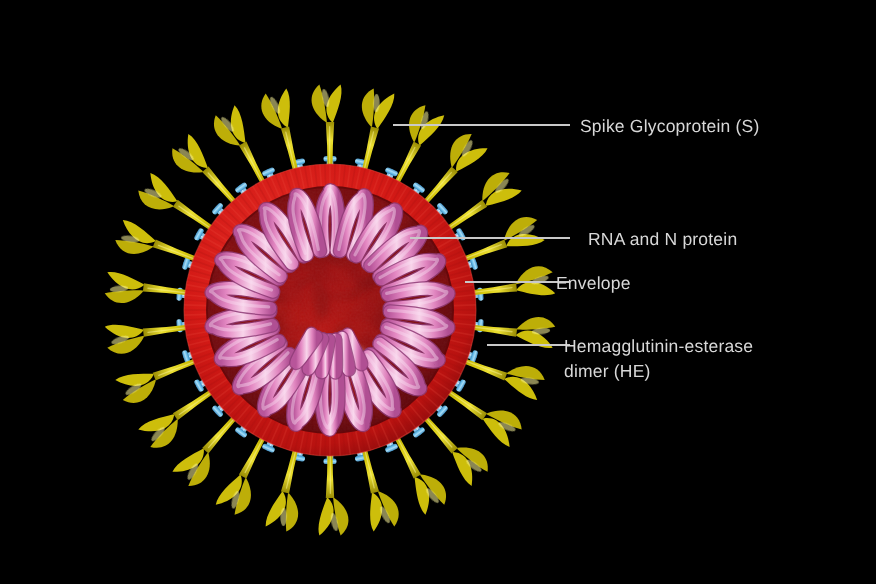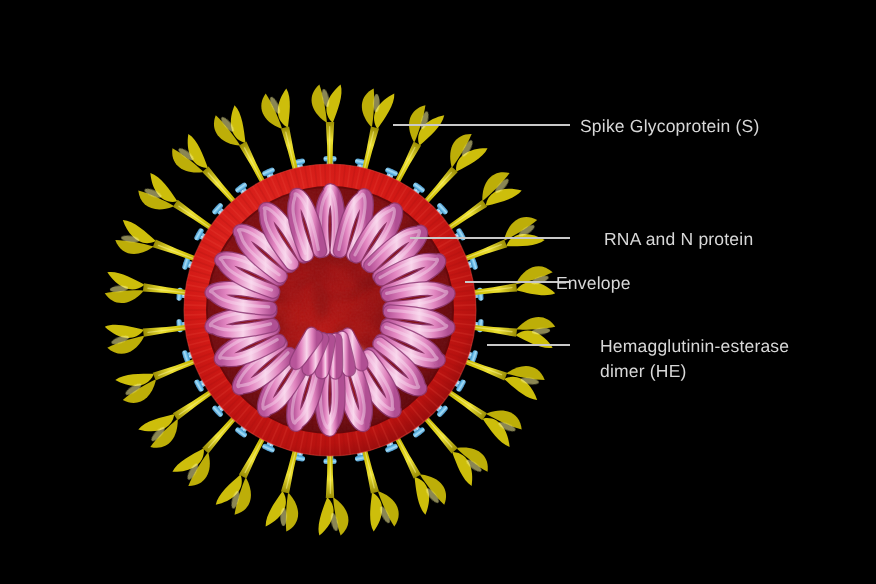--- a/index.html
+++ b/index.html
@@ -978,19 +978,19 @@
     <g id="leader-layer" stroke="#c9c9c9" stroke-width="1.25" shape-rendering="crispEdges">
         <line x1="393" y1="125" x2="570" y2="125"></line>
         <line x1="410" y1="238" x2="570" y2="238"></line>
         <line x1="465" y1="282" x2="570" y2="282"></line>
         <line x1="487" y1="345" x2="570" y2="345"></line>
       </g>
   </svg>
 
   <div id="labels">
       <div class="callout-label" style="left: 580px; top: 114px;">Spike Glycoprotein (S)</div>
-      <div class="callout-label" style="left: 604px; top: 227px;">RNA and N protein</div>
+      <div class="callout-label" style="left: 588px; top: 227px;">RNA and N protein</div>
       <div class="callout-label" style="left: 556px; top: 271px;">Envelope</div>
-      <div class="callout-label two-line" style="left: 600px; top: 334px;">Hemagglutinin-esterase
+      <div class="callout-label two-line" style="left: 564px; top: 334px;">Hemagglutinin-esterase
 dimer (HE)</div>
     </div>
 
 </div>
 
 </body></html>

